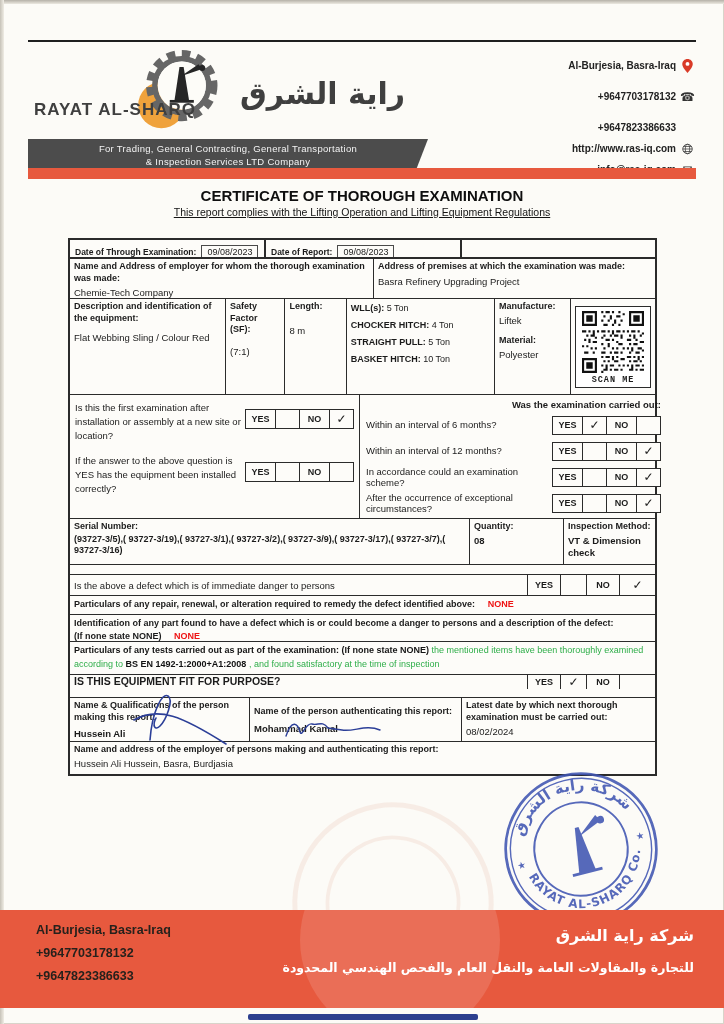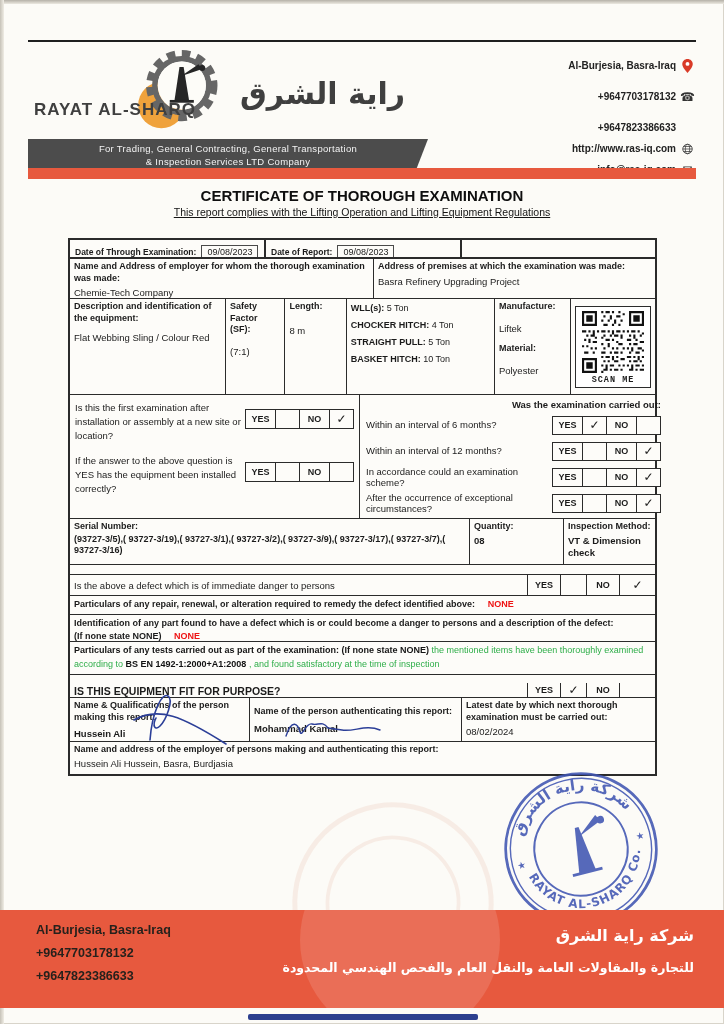--- a/index.html
+++ b/index.html
@@ -46,21 +46,21 @@
 .b-desc{width:158px;}
 .b-desc .val{margin-top:8px;}
 .b-sf{width:60px;}
 .b-sf .val{margin-top:10px;}
 .b-len{width:62px;}
 .b-len .val{margin-top:12px;}
 .b-wll{width:150px;display:flex;flex-direction:column;gap:7px;padding-top:4px;}
 .wrow{font-size:9px;}
 .wrow b{font-weight:bold;}
 .b-man{width:77px;}
-.b-man .val{margin:10px 0 8px;}
+.b-man .val{margin:2px 0 8px;}
 .b-qr{flex:1;display:flex;align-items:center;justify-content:center;padding:4px;}
 .qrbox{border:1px solid #2b2b2b;width:76px;padding:4px 4px 2px;display:flex;flex-direction:column;align-items:center;gap:2px;background:#fff;font-family:Liberation Mono, monospace;}
 .qrbox svg{width:62px;height:62px;}
 .qrcap{font-size:8.5px;font-weight:bold;letter-spacing:1px;}
 
 .bg{display:flex;}
 .bg span{display:flex;align-items:center;justify-content:center;border:1px solid #2b2b2b;height:20px;background:#fdfcf9;}
 .bg span + span{margin-left:-1px;}
 .bl{min-width:31px;font-size:9px;font-weight:bold;padding:0 3px;}
 .bb{min-width:25px;font-size:12px;}
@@ -95,21 +95,21 @@
 .g-left .lab{line-height:1.4;}
 .g-right{flex:1;font-size:9.5px;font-weight:bold;padding-top:4px;}
 .red{color:#ee1414;font-weight:bold;}
 .igap{margin-left:10px;}
 .rH{height:19px;display:block;padding:3px 4px;font-size:9px;font-weight:bold;}
 .rI{height:27px;display:block;padding:2px 4px;font-size:9px;font-weight:bold;line-height:1.4;}
 .rJ{height:33px;display:block;padding:2px 4px;font-size:9px;line-height:1.5;}
 .rJ .blk{font-weight:bold;color:#151515;}
 .green{color:#2fae4a;}
 .std{font-weight:bold;color:#111;}
-.rK{height:23px;align-items:flex-end;}
+.rK{height:23px;align-items:flex-start;}
 .k-text{flex:1;display:flex;align-items:center;font-size:10.5px;font-weight:bold;padding:0 4px;}
 .rL{height:44px;}
 .l-maker{width:180px;position:relative;}
 .l-auth{width:212px;position:relative;}
 .l-next{flex:1;}
 .l-next .val{margin-top:3px;}
 .name{font-weight:bold;font-size:9.5px;margin-top:2px;display:inline-block;}
 .sig{position:absolute;pointer-events:none;}
 .sig1{left:52px;top:-12px;width:118px;height:64px;}
 .sig2{left:28px;top:16px;width:130px;height:30px;}

